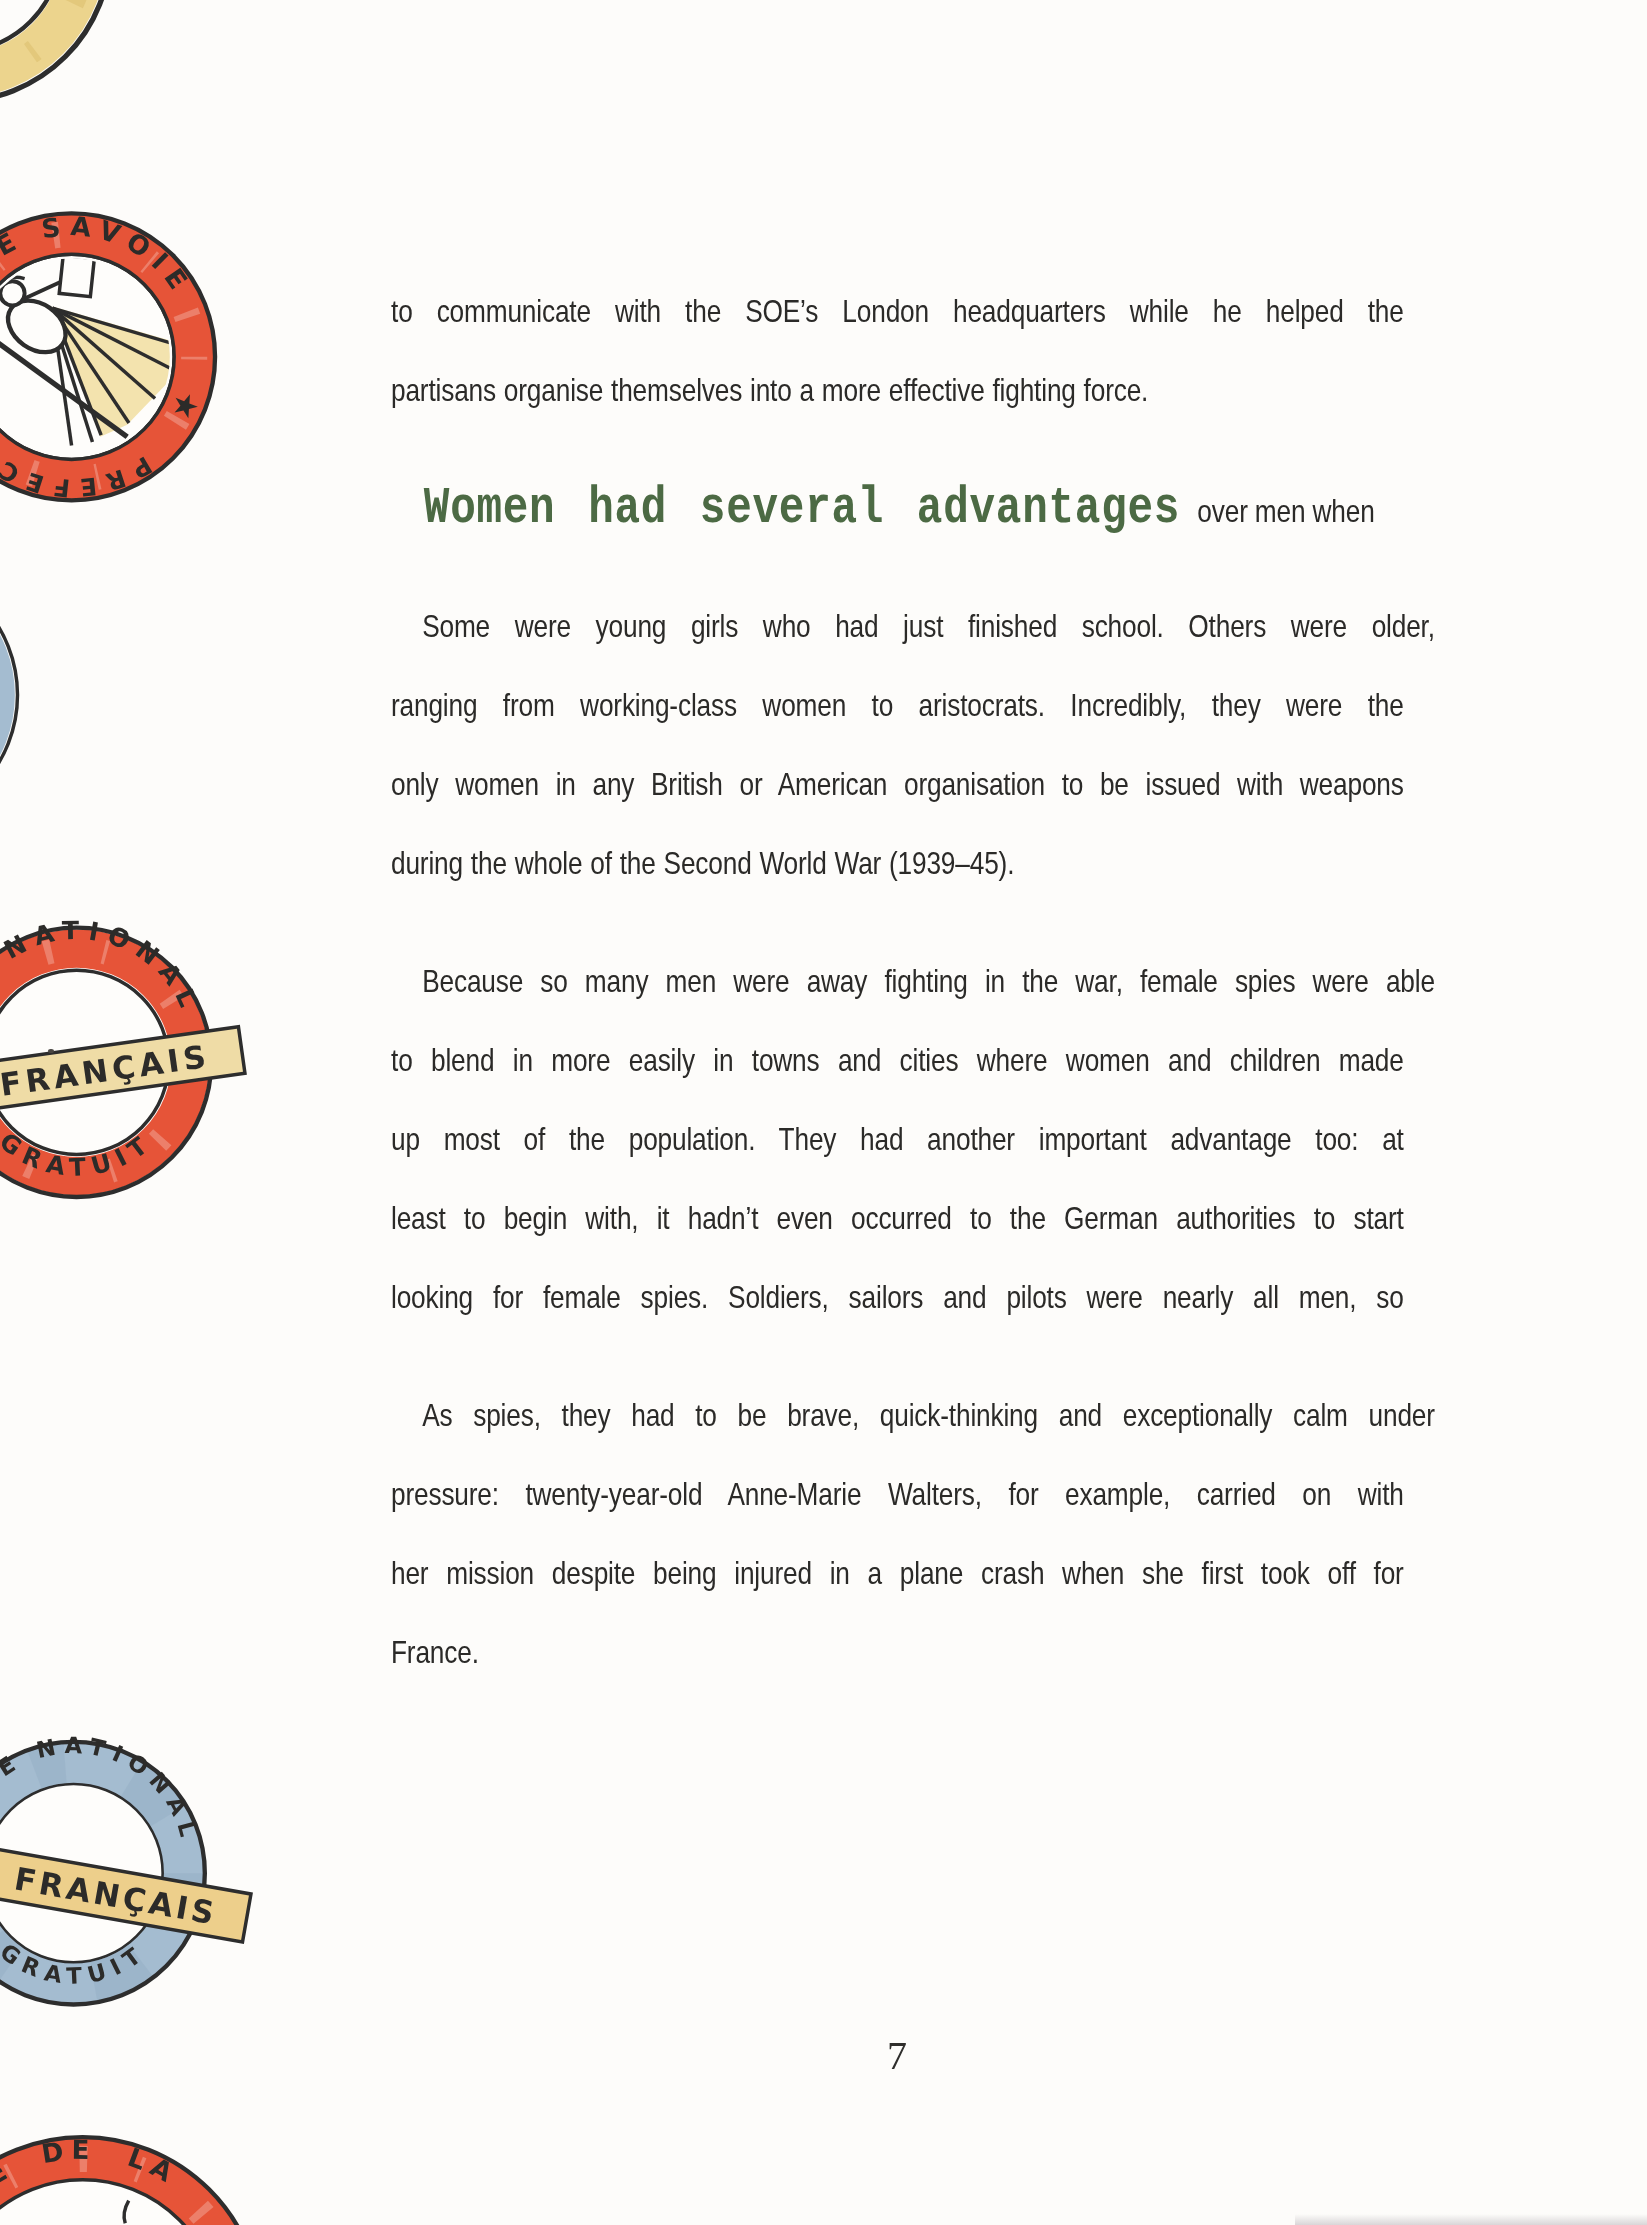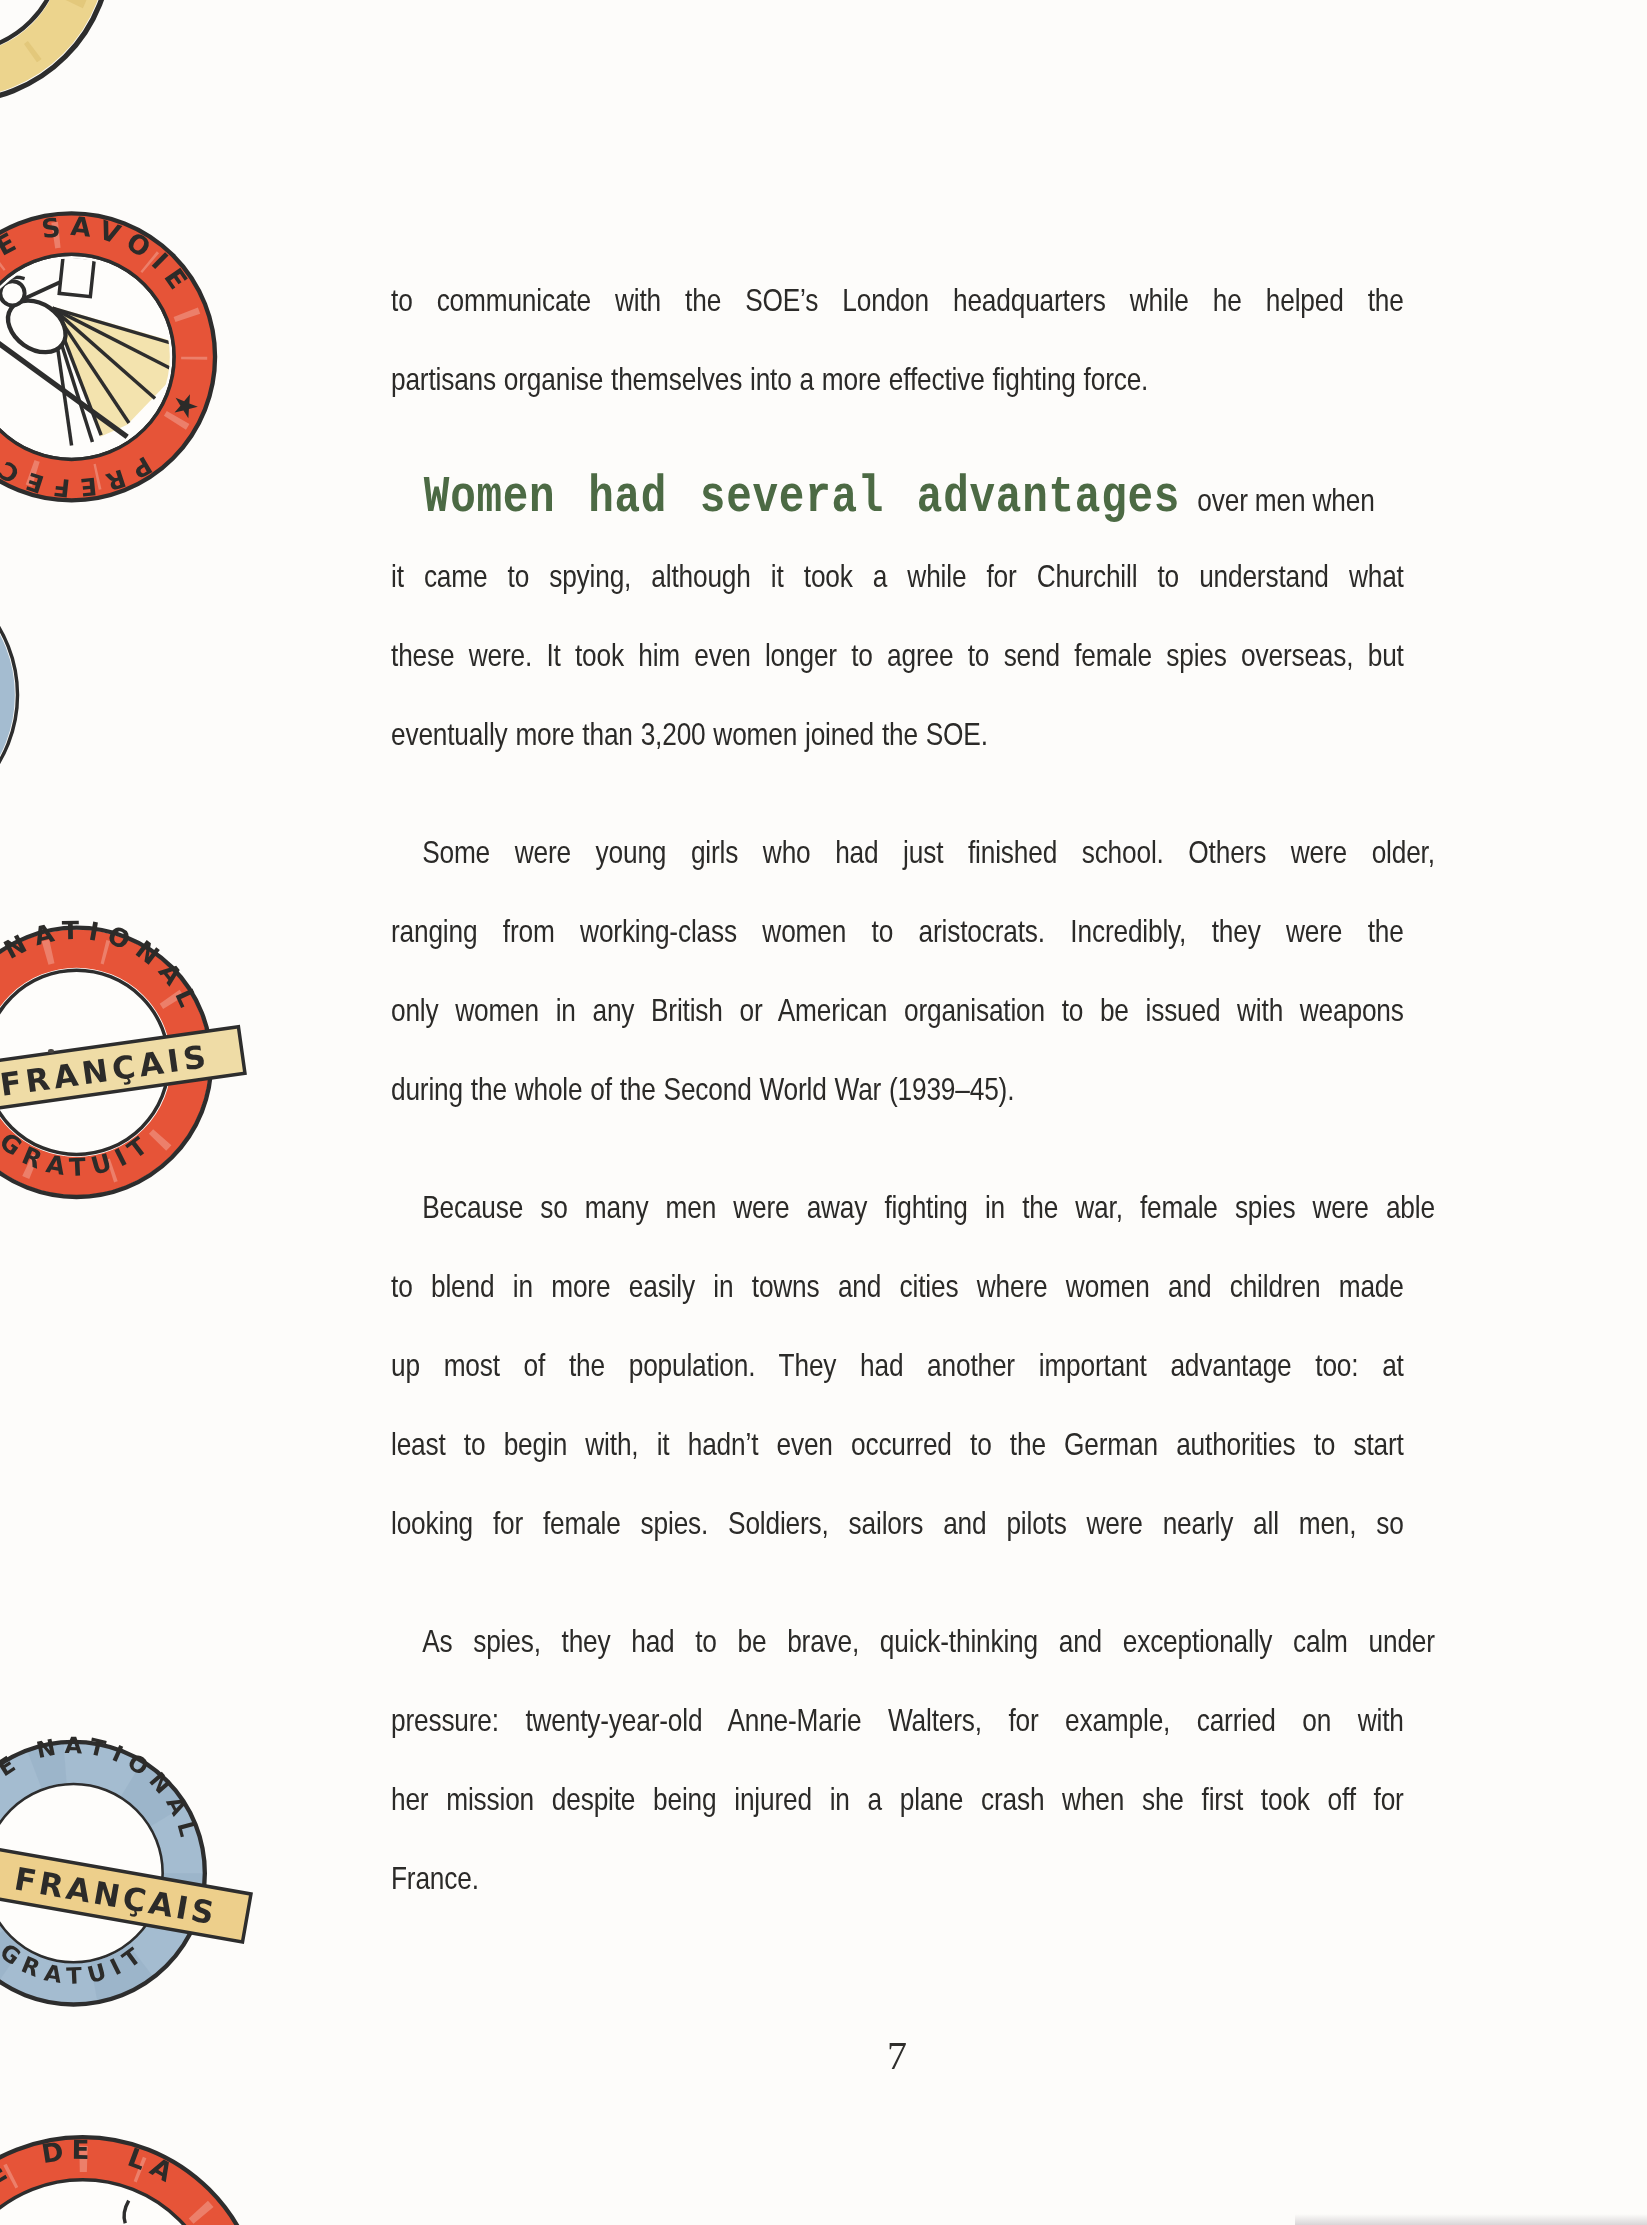--- a/index.html
+++ b/index.html
@@ -1,20 +1,20 @@
 <!DOCTYPE html>
 <html style="font-size:14px"><head>
 <meta charset="utf-8">
 <style>
   html,body{margin:0;padding:0;background:#ffffff;}
   #page{position:relative;width:1648px;height:2226px;background:#fdfcfa;overflow:hidden;
         font-family:"Liberation Sans",sans-serif;}
 
   
-  .text-col{position:absolute;left:391px;top:261px;width:1012px;}
+  .text-col{position:absolute;left:391px;top:272px;width:1012px;}
   .para{margin:0 0 39px 0;}
   .pline{width:1235px;transform:scaleX(0.82);transform-origin:0 0;
          font-size:32px;line-height:79px;height:79px;
          letter-spacing:-0.2px;word-spacing:0.9px;color:#2b2a28;
          text-align:justify;text-align-last:justify;}
   .para .pline:last-child{text-align-last:left;}
   .para.cont .pline:last-child{text-align-last:justify;}
   .para.ind .pline:first-child{padding-left:38px;}
 
   .hline{width:1235px;transform:scaleX(0.82);transform-origin:0 0;
@@ -154,25 +154,20 @@
 
     <div class="para">
         <div class="pline">to communicate with the SOE’s London headquarters while he helped the</div>
         <div class="pline">partisans organise themselves into a more effective fighting force.</div>
       </div>
 
     <div class="para">
       <div class="hline">
         <span class="hgreen">Women had several advantages</span><span class="hrest">over men when</span>
       </div>
-      <div>
-          <div class="pline">it came to spying, although it took a while for Churchill to understand what</div>
-          <div class="pline">these were. It took him even longer to agree to send female spies overseas, but</div>
-          <div class="pline">eventually more than 3,200 women joined the SOE.</div>
-        </div>
     </div>
 
     <div class="para ind">
         <div class="pline">Some were young girls who had just finished school. Others were older,</div>
         <div class="pline">ranging from working-class women to aristocrats. Incredibly, they were the</div>
         <div class="pline">only women in any British or American organisation to be issued with weapons</div>
         <div class="pline">during the whole of the Second World War (1939–45).</div>
       </div>
 
     <div class="para ind cont">

